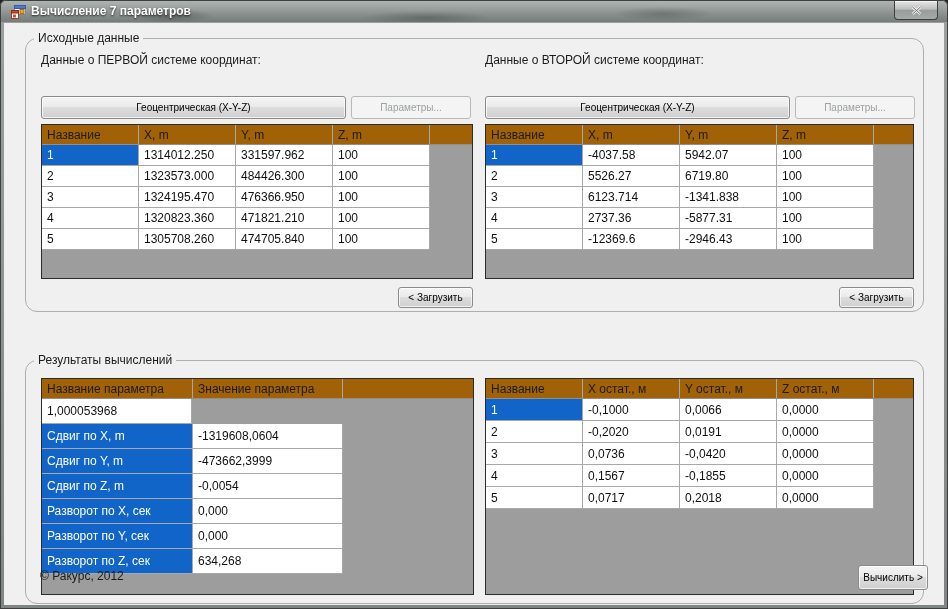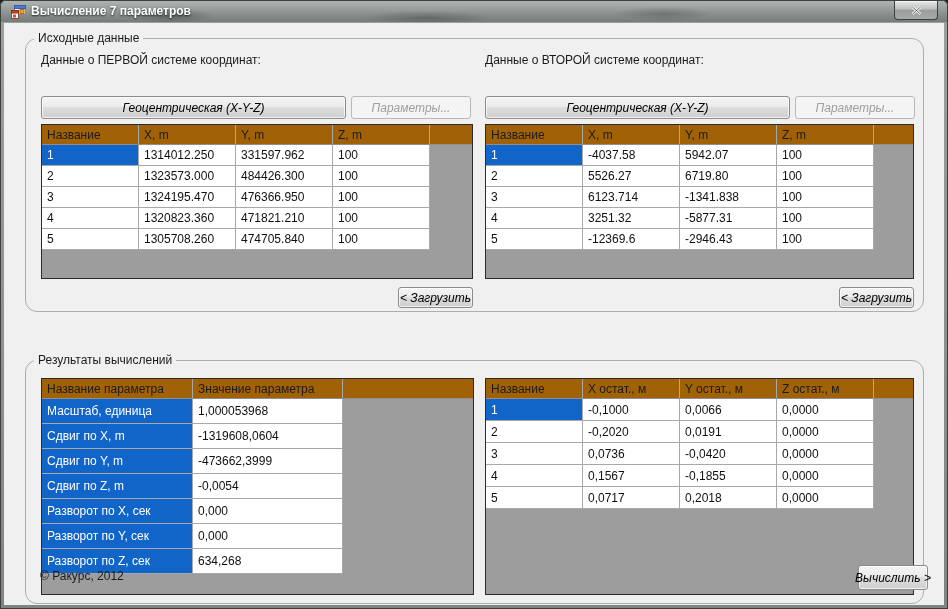--- a/index.html
+++ b/index.html
@@ -19,21 +19,21 @@
              background:linear-gradient(#e6e8e7,#bcbfbd 45%,#989c9a 52%,#a6aaa8);
              box-shadow:inset 0 1px 0 rgba(255,255,255,.55);
              display:flex;align-items:center;justify-content:center;}
   .client{position:absolute;left:4px;top:23px;right:4px;bottom:4px;background:#f0f0f0;}
   .gb{position:absolute;border:1px solid #aeaeae;border-radius:12px;box-sizing:border-box;}
   .gb-label{position:absolute;top:-8px;left:8px;background:#f0f0f0;padding:0 4px;font-size:12px;color:#1b1b1b;white-space:nowrap;}
   .cap{position:absolute;font-size:12px;color:#1b1b1b;white-space:nowrap;}
   .btn{position:absolute;box-sizing:border-box;border:1px solid #8b8b8b;border-radius:3px;
        background:linear-gradient(#f4f4f4,#ebebeb 45%,#dddddd 50%,#cfcfcf);
        box-shadow:inset 0 0 0 1px rgba(255,255,255,.7);
-       font-size:12px;color:#000;display:flex;align-items:center;justify-content:center;white-space:nowrap;cursor:default;font-style:italic;}
+       font-size:10px;color:#000;display:flex;align-items:center;justify-content:center;white-space:nowrap;cursor:default;}
   .btn.disabled{background:#f4f4f4;border-color:#b6babc;box-shadow:none;color:#9d9fa0;}
   .grid{position:absolute;box-sizing:border-box;background:var(--filler,#9d9d9d);
         border:1px solid #2b2b2b;overflow:hidden;}
   .g-head{display:flex;height:20px;background:#a16207;border-bottom:1px solid #8f8f8f;box-sizing:border-box;}
   .hcell{box-sizing:border-box;border-right:1px solid #a8a8a8;padding-left:5px;display:flex;align-items:center;
          font-size:12px;color:#1b1b1b;white-space:nowrap;overflow:hidden;}
   .g-row{display:flex;width:max-content;background:#fff;border-bottom:1px solid #a8a8a8;box-sizing:border-box;}
   .cell{box-sizing:border-box;border-right:1px solid #a8a8a8;padding-left:5px;display:flex;align-items:center;
         font-size:12px;color:#101010;white-space:nowrap;overflow:hidden;}
   .sel{background:var(--selection,#1164c8);color:#fff;}
@@ -135,21 +135,21 @@
           <div class="cell c97">100</div>
         </div>
         <div class="g-row">
           <div class="cell c97">3</div>
           <div class="cell c97">6123.714</div>
           <div class="cell c97">-1341.838</div>
           <div class="cell c97">100</div>
         </div>
         <div class="g-row">
           <div class="cell c97">4</div>
-          <div class="cell c97">3251.32</div>
+          <div class="cell c97">2737.36</div>
           <div class="cell c97">-5877.31</div>
           <div class="cell c97">100</div>
         </div>
         <div class="g-row">
           <div class="cell c97">5</div>
           <div class="cell c97">-12369.6</div>
           <div class="cell c97">-2946.43</div>
           <div class="cell c97">100</div>
         </div>
       </div>
@@ -160,21 +160,20 @@
 
     <div class="gb" style="left:21px;top:295px;width:899px;height:244px;margin-top:42px;">
       <div class="gb-label">Результаты вычислений</div>
 
       <div class="grid rh25" style="left:15px;top:17px;width:433px;height:217px;">
         <div class="g-head">
           <div class="hcell c151">Название параметра</div>
           <div class="hcell c150">Значение параметра</div>
         </div>
         <div class="g-row">
-          <div class="cell c151 sel">Масштаб, единица</div>
           <div class="cell c150">1,000053968</div>
         </div>
         <div class="g-row">
           <div class="cell c151 sel">Сдвиг по X, m</div>
           <div class="cell c150">-1319608,0604</div>
         </div>
         <div class="g-row">
           <div class="cell c151 sel">Сдвиг по Y, m</div>
           <div class="cell c150">-473662,3999</div>
         </div>

